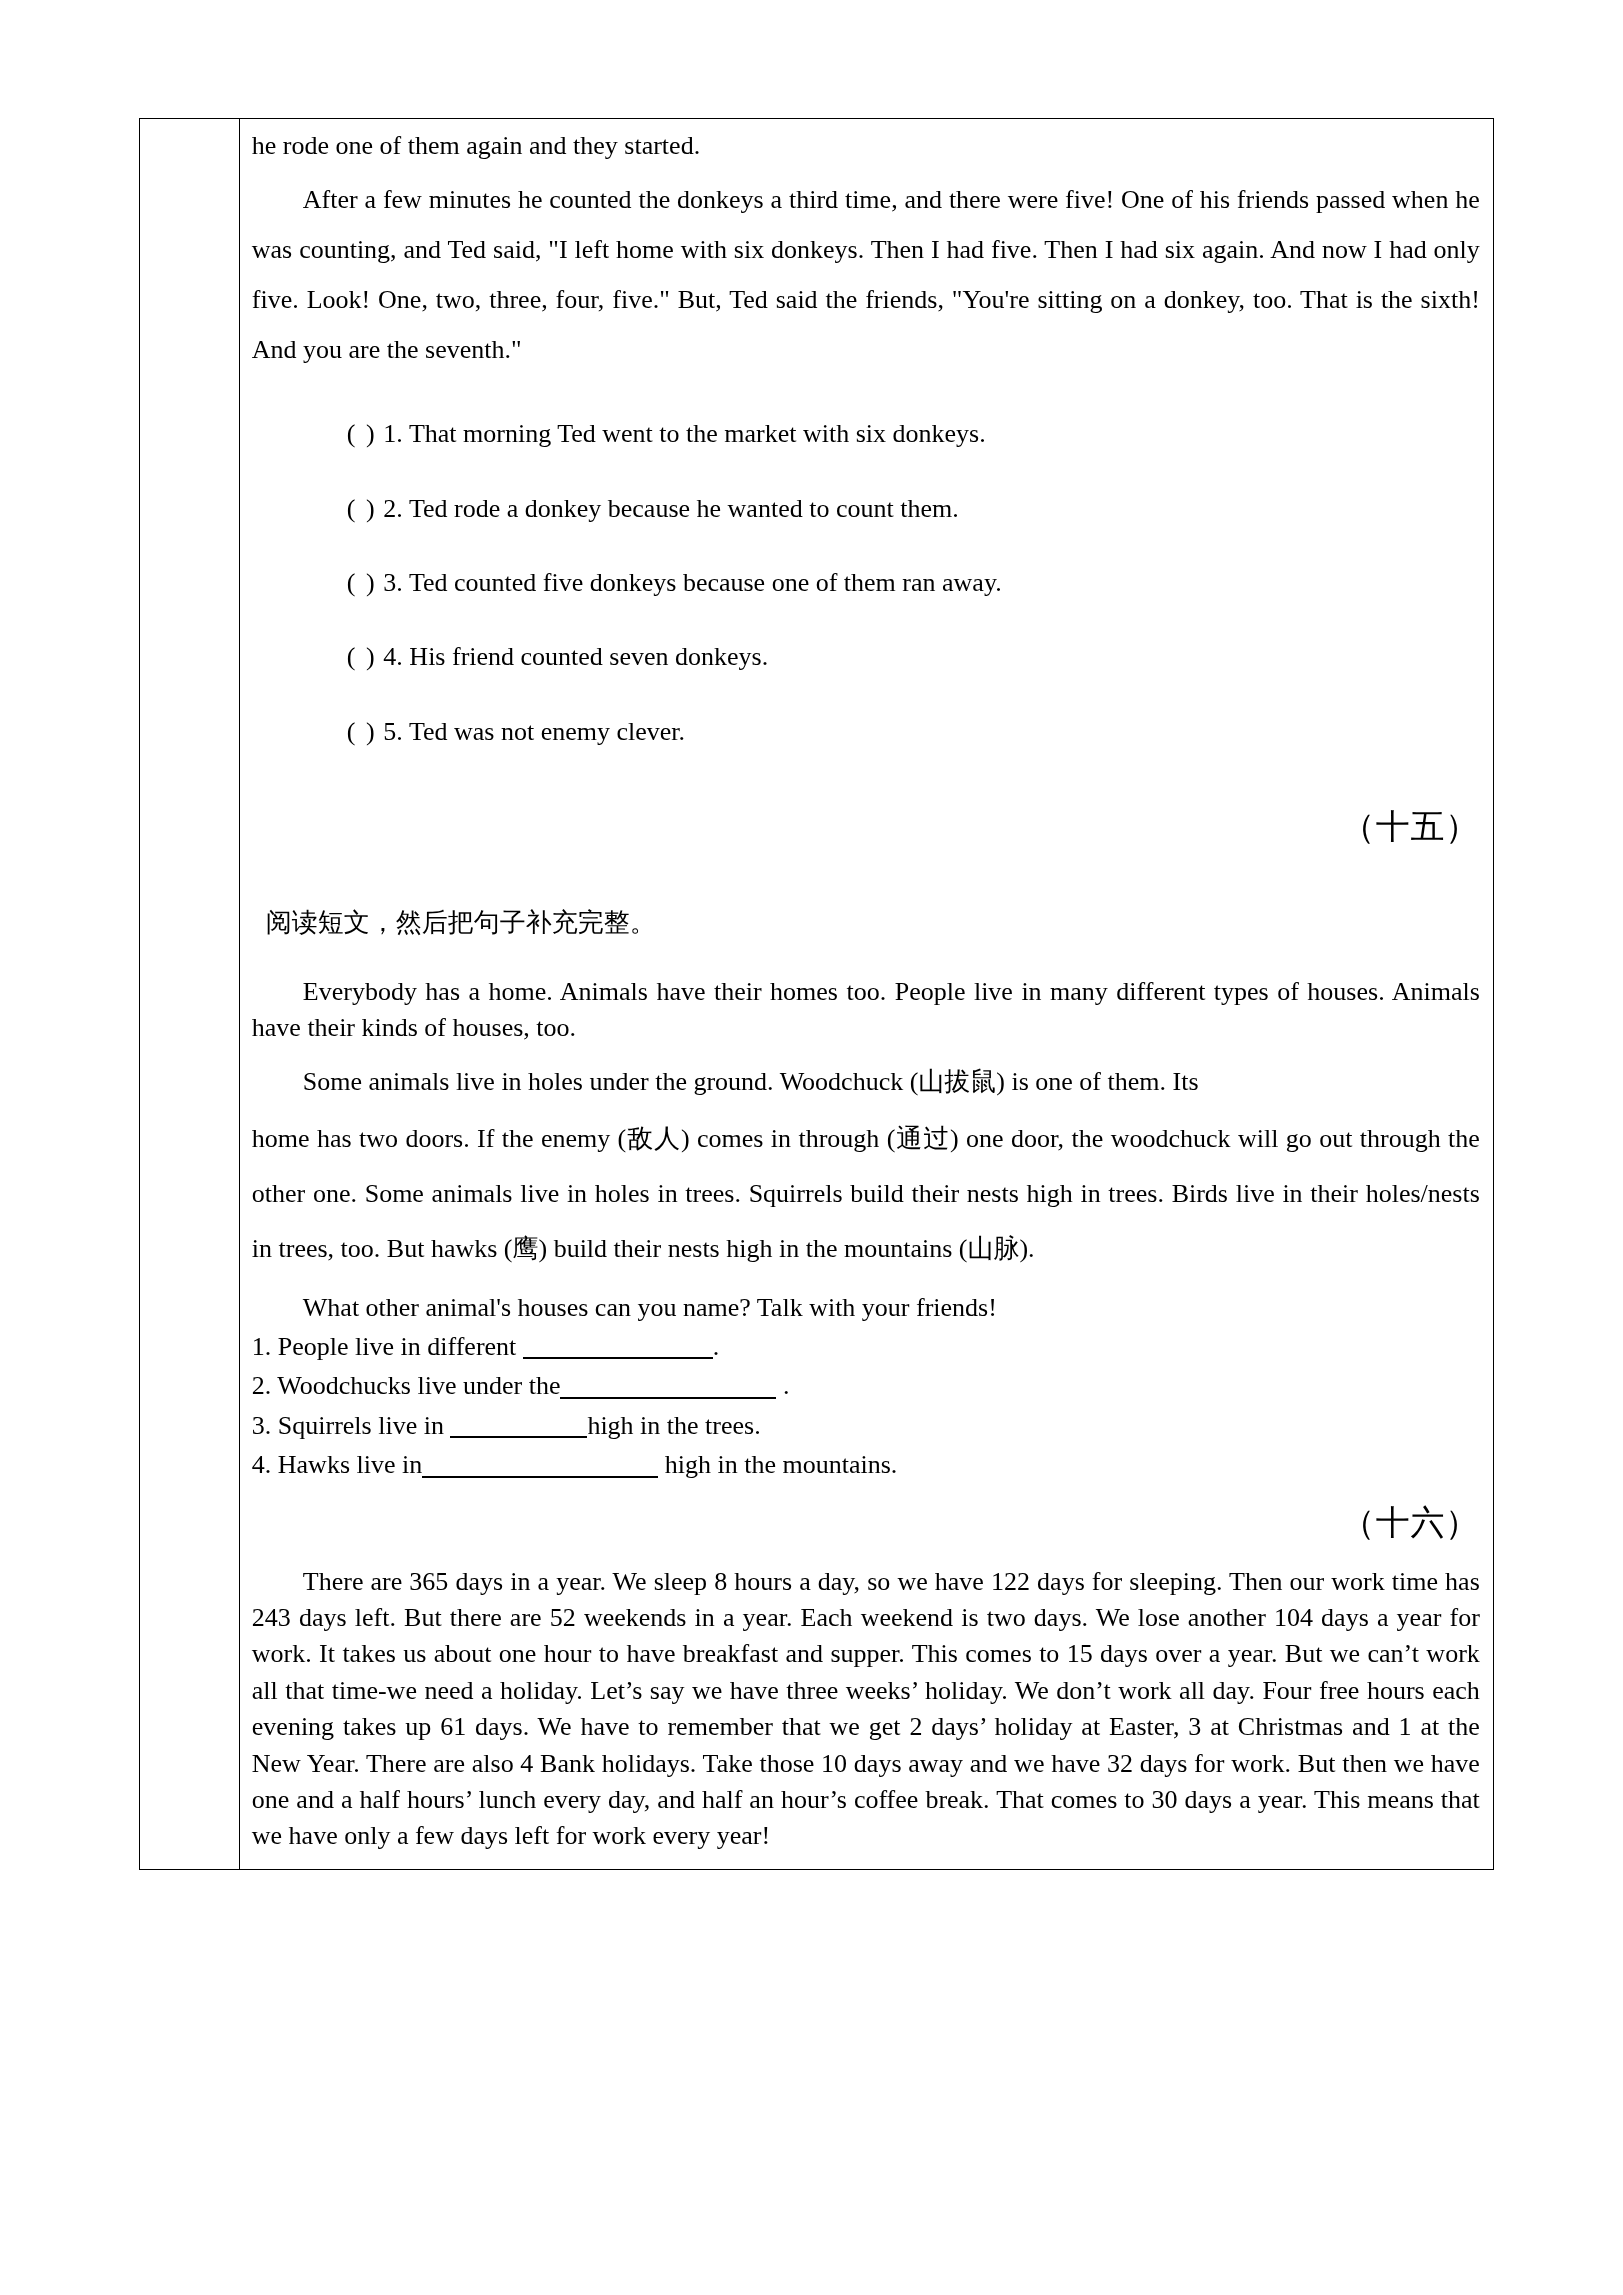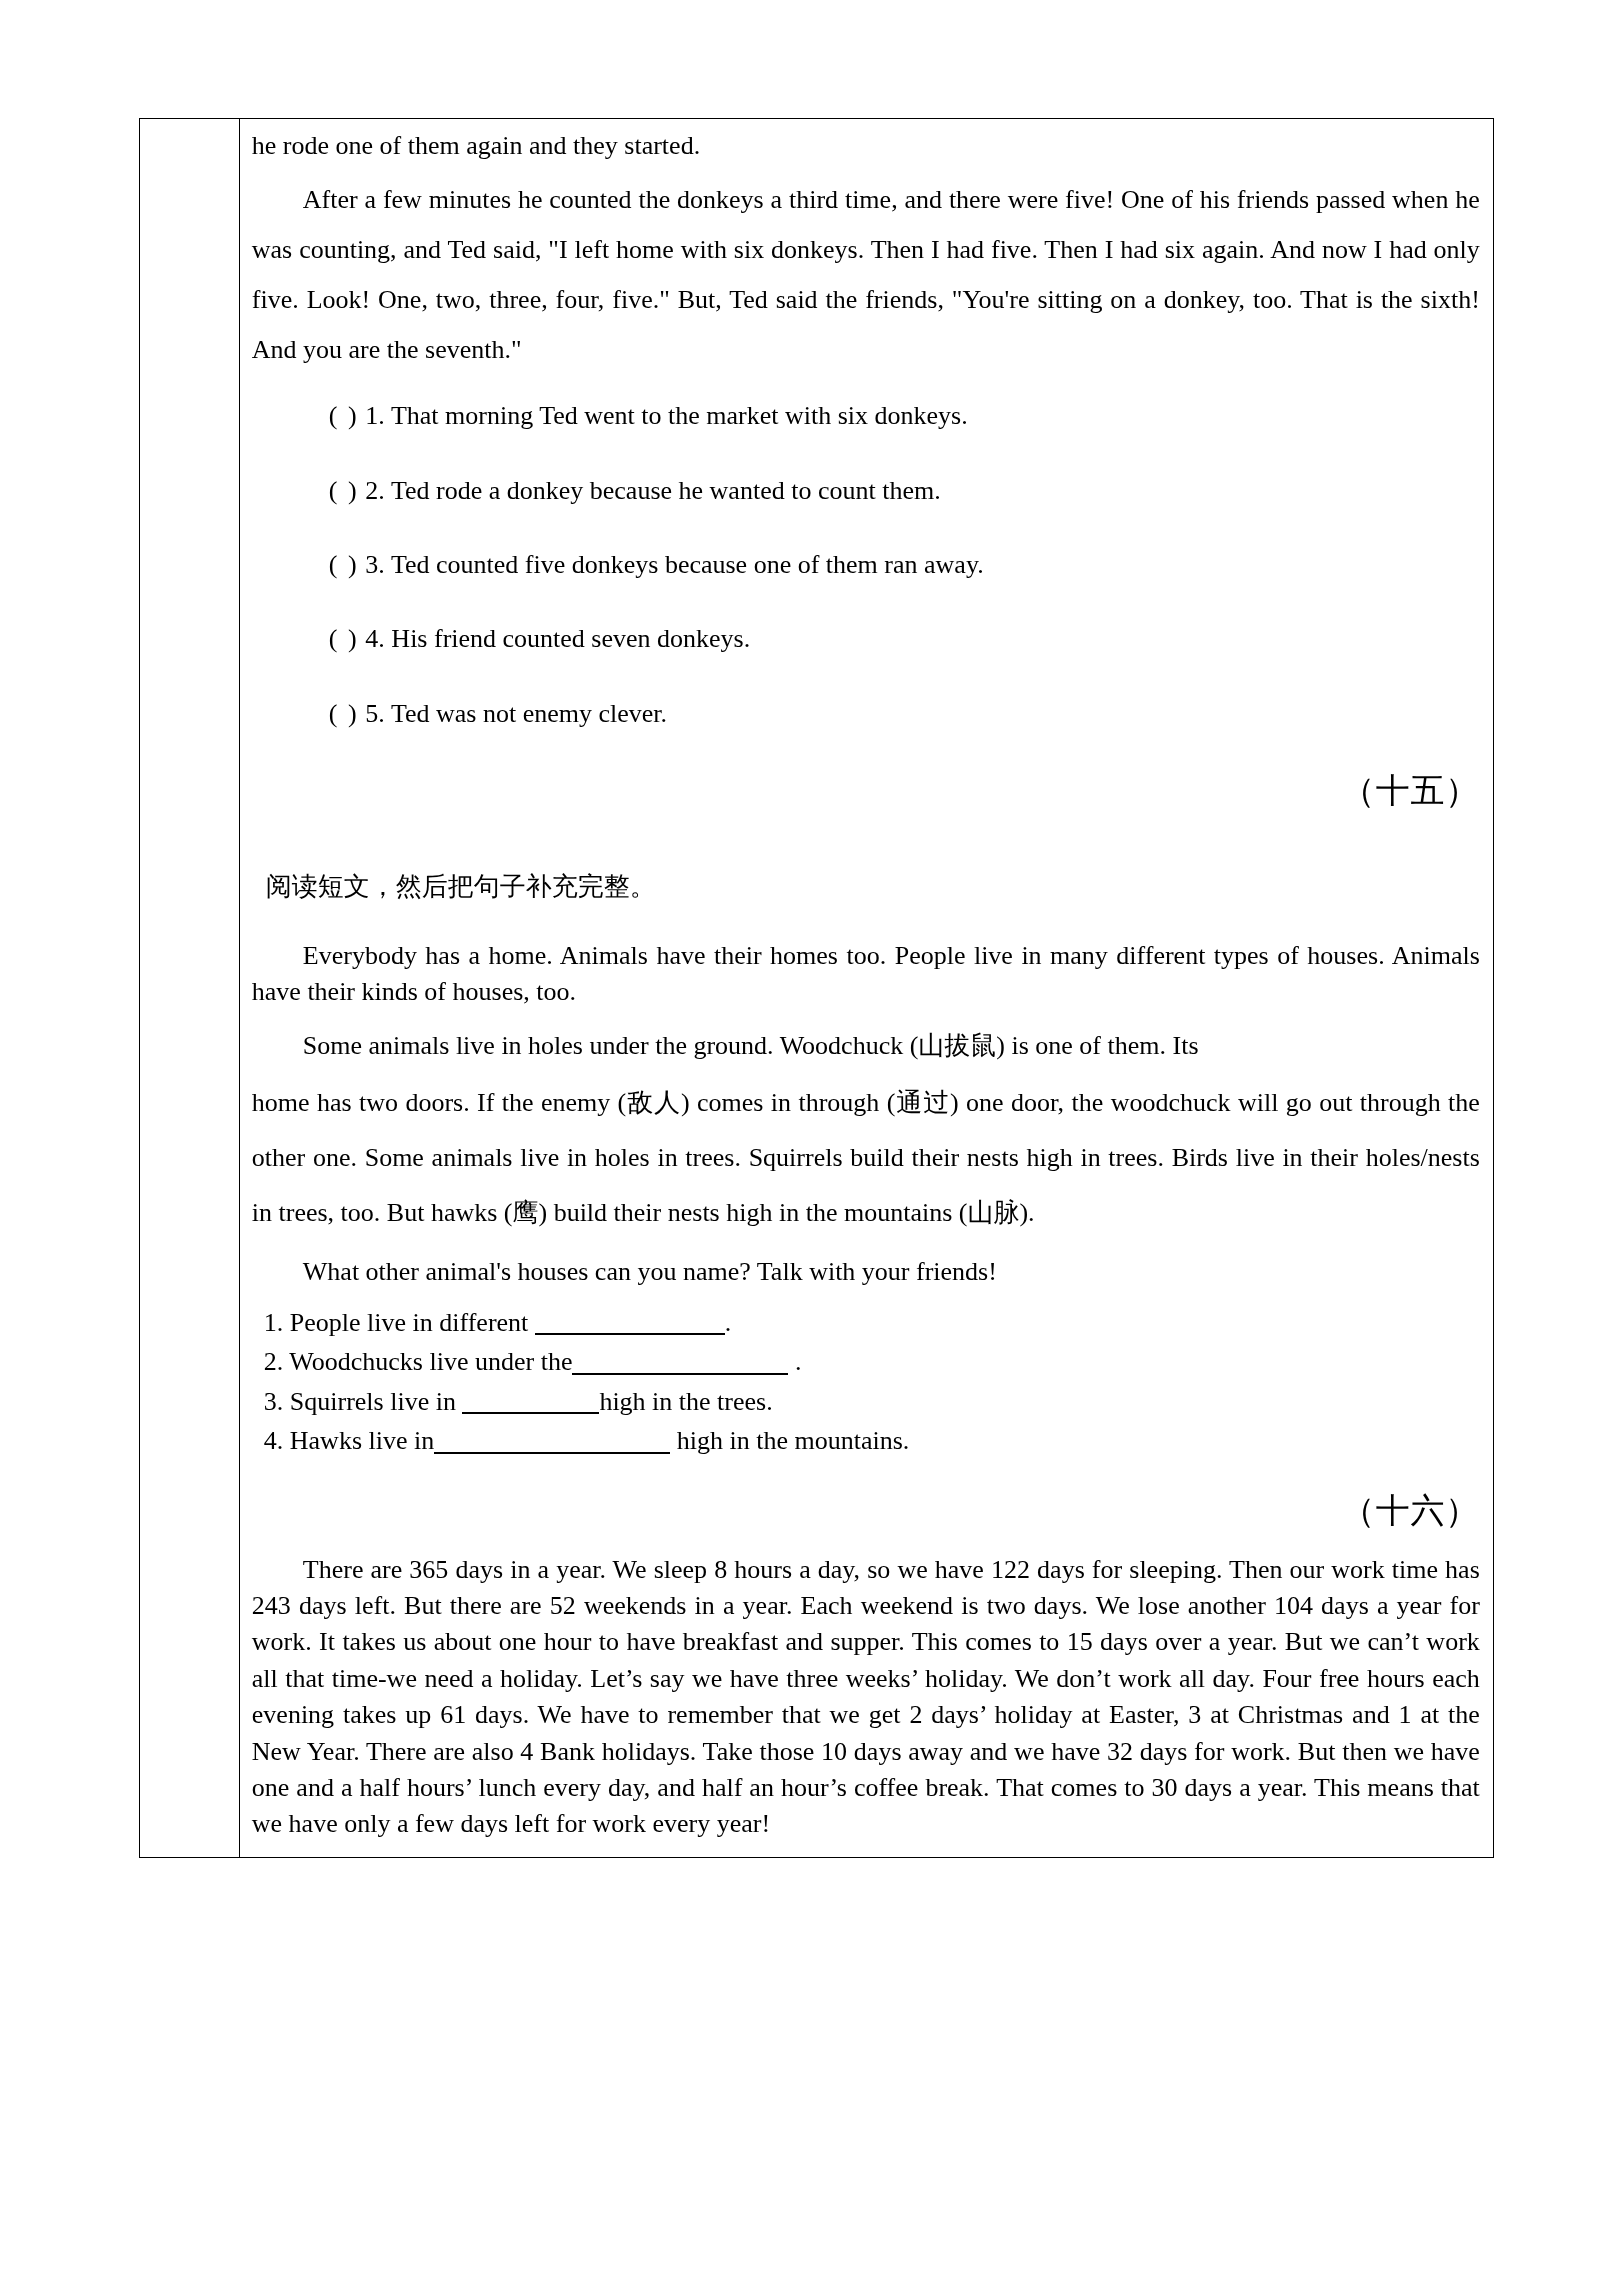--- a/index.html
+++ b/index.html
@@ -56,21 +56,21 @@
     text-indent: 51px;
   }
   .para.loose {
     line-height: 2.12;
   }
   .para.loose-mid {
     line-height: 1.92;
   }
 
   .tf-list {
-    margin: 0;
+    margin: 18px;
     padding: 0;
     list-style: none;
   }
   .tf-item {
     font-size: 26px;
     line-height: 1.40;
     margin: 0 0 38px 0;
     padding-left: 77px;
   }
   .tf-item:last-child { margin-bottom: 0; }
@@ -87,21 +87,21 @@
   }
 
   .cn-instruction {
     font-size: 26px;
     line-height: 1.4;
     font-family: "DejaVu Sans", "Liberation Sans", sans-serif;
     margin: 14px;
   }
 
   .fill-list {
-    margin: 12px;
+    margin: 0;
     padding: 0;
     list-style: none;
   }
   .fill-item {
     font-size: 26px;
     line-height: 1.52;
     margin: 0;
     white-space: nowrap;
   }
 

